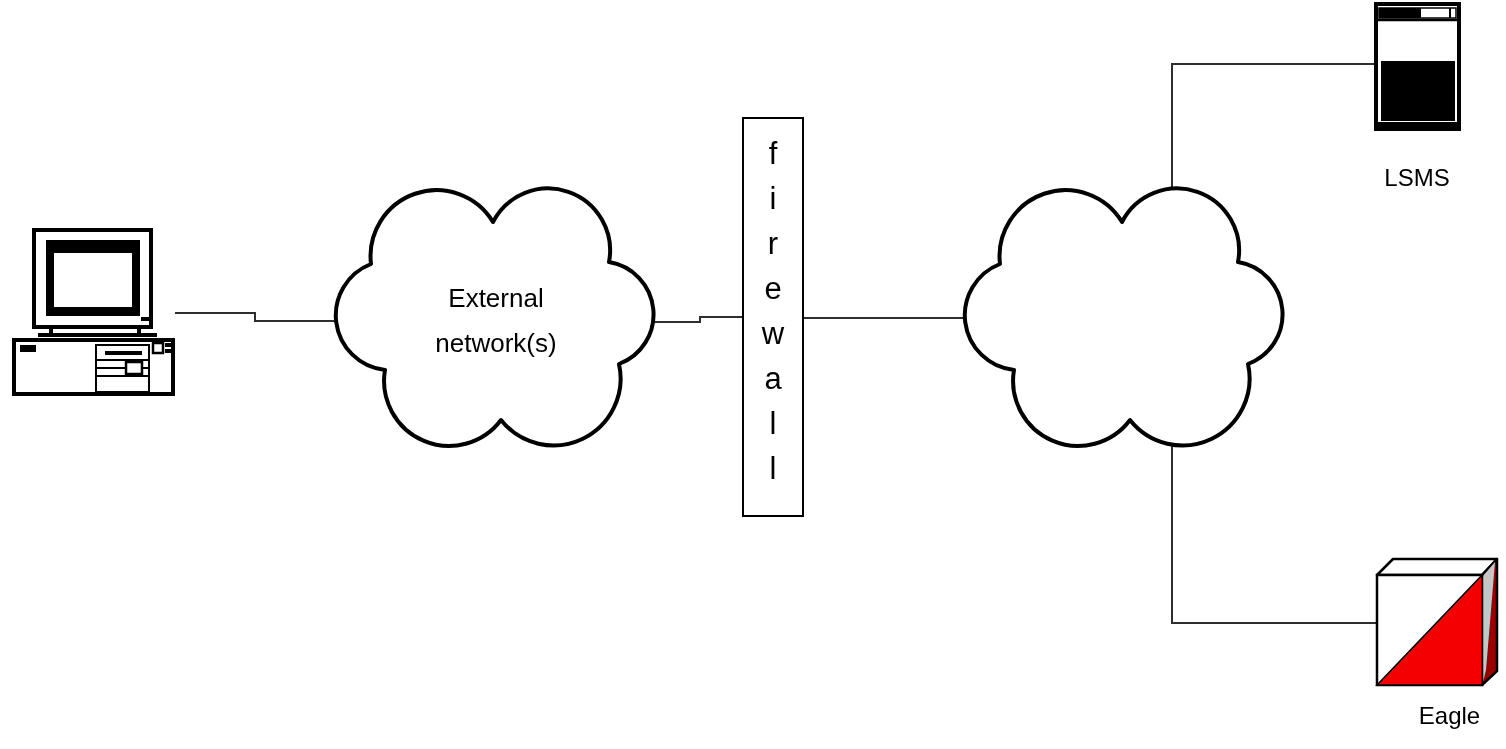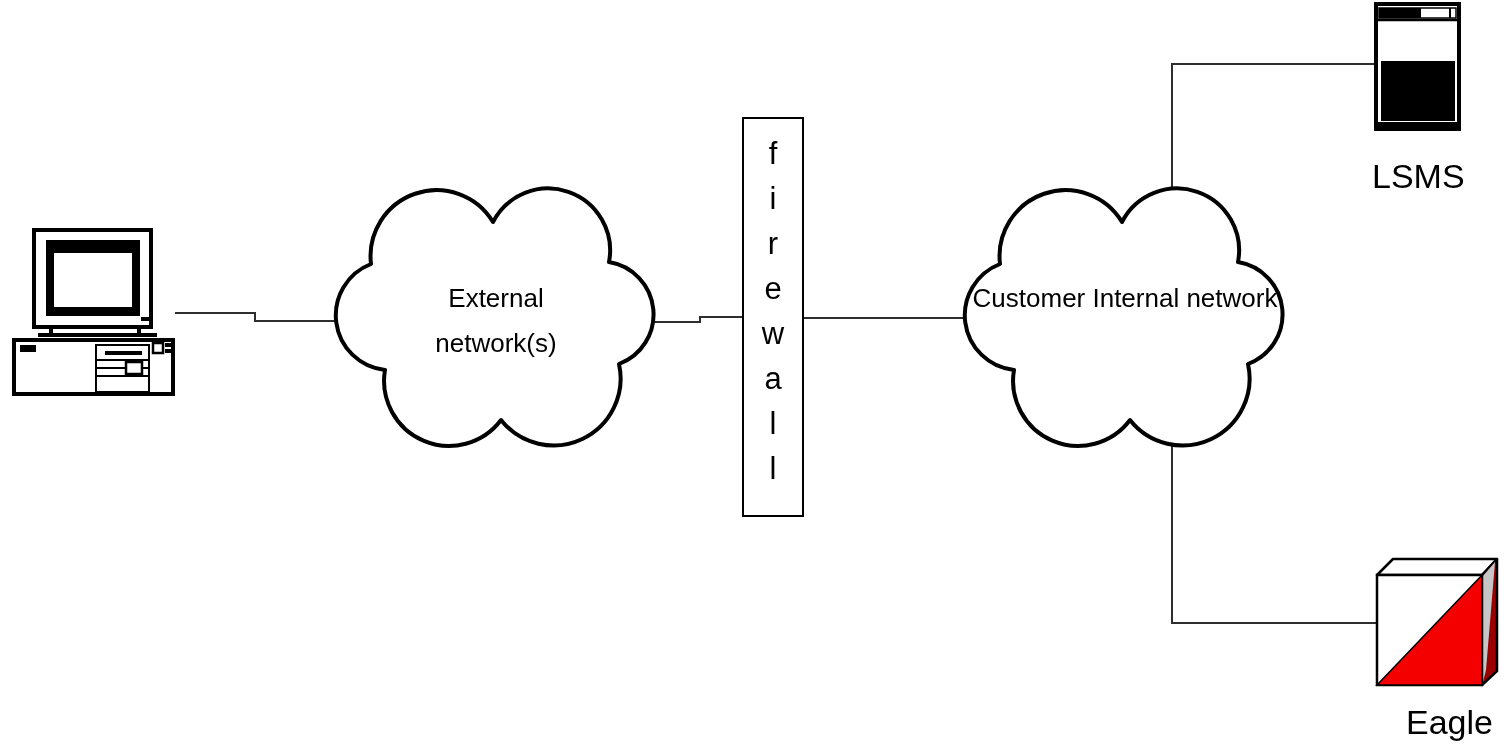--- a/index.html
+++ b/index.html
@@ -25,22 +25,22 @@
     line-height: 45px;
     text-align: center;
     white-space: normal;
   }
   .cloud-label .inner { margin: 0 auto; }
   #external-label { left: 333px; top: 276px; width: 326px; }
   #external-label .inner { max-width: 200px; }
   #internal-label { left: 962px; top: 276px; width: 326px; }
   #internal-label .inner { max-width: 310px; }
   #joe-hacker-label { left: 6px; top: 416px; font-size: 31px; }
-  #lsms-label  { left: 1372px; top: 156px; width: 90px;  font-size: 34px; text-align: center; }
-  #eagle-label { left: 1397px; top: 702px; width: 105px; font-size: 34px; text-align: center; }
+  #lsms-label  { left: 1372px; top: 164px; width: 90px;  font-size: 24px; text-align: center; }
+  #eagle-label { left: 1397px; top: 702px; width: 105px; font-size: 24px; text-align: center; }
   #firewall-label {
     position: absolute;
     left: 743px; top: 131px; width: 60px; height: 380px;
     font-size: 31px;
     line-height: 45px;
     text-align: center;
     white-space: pre-line; 
   }
 </style>
 </head>
@@ -130,20 +130,17 @@
 
   <div id="firewall-label">f
 i
 r
 e
 w
 a
 l
 l</div>
 
-  <div class="cloud-label" id="internal-label">
-    <div class="inner">Customer Internal network</div>
-  </div>
 
   <div class="label" id="lsms-label">LSMS</div>
 
   <div class="label" id="eagle-label">Eagle</div>
 </div>
 
 </body></html>

